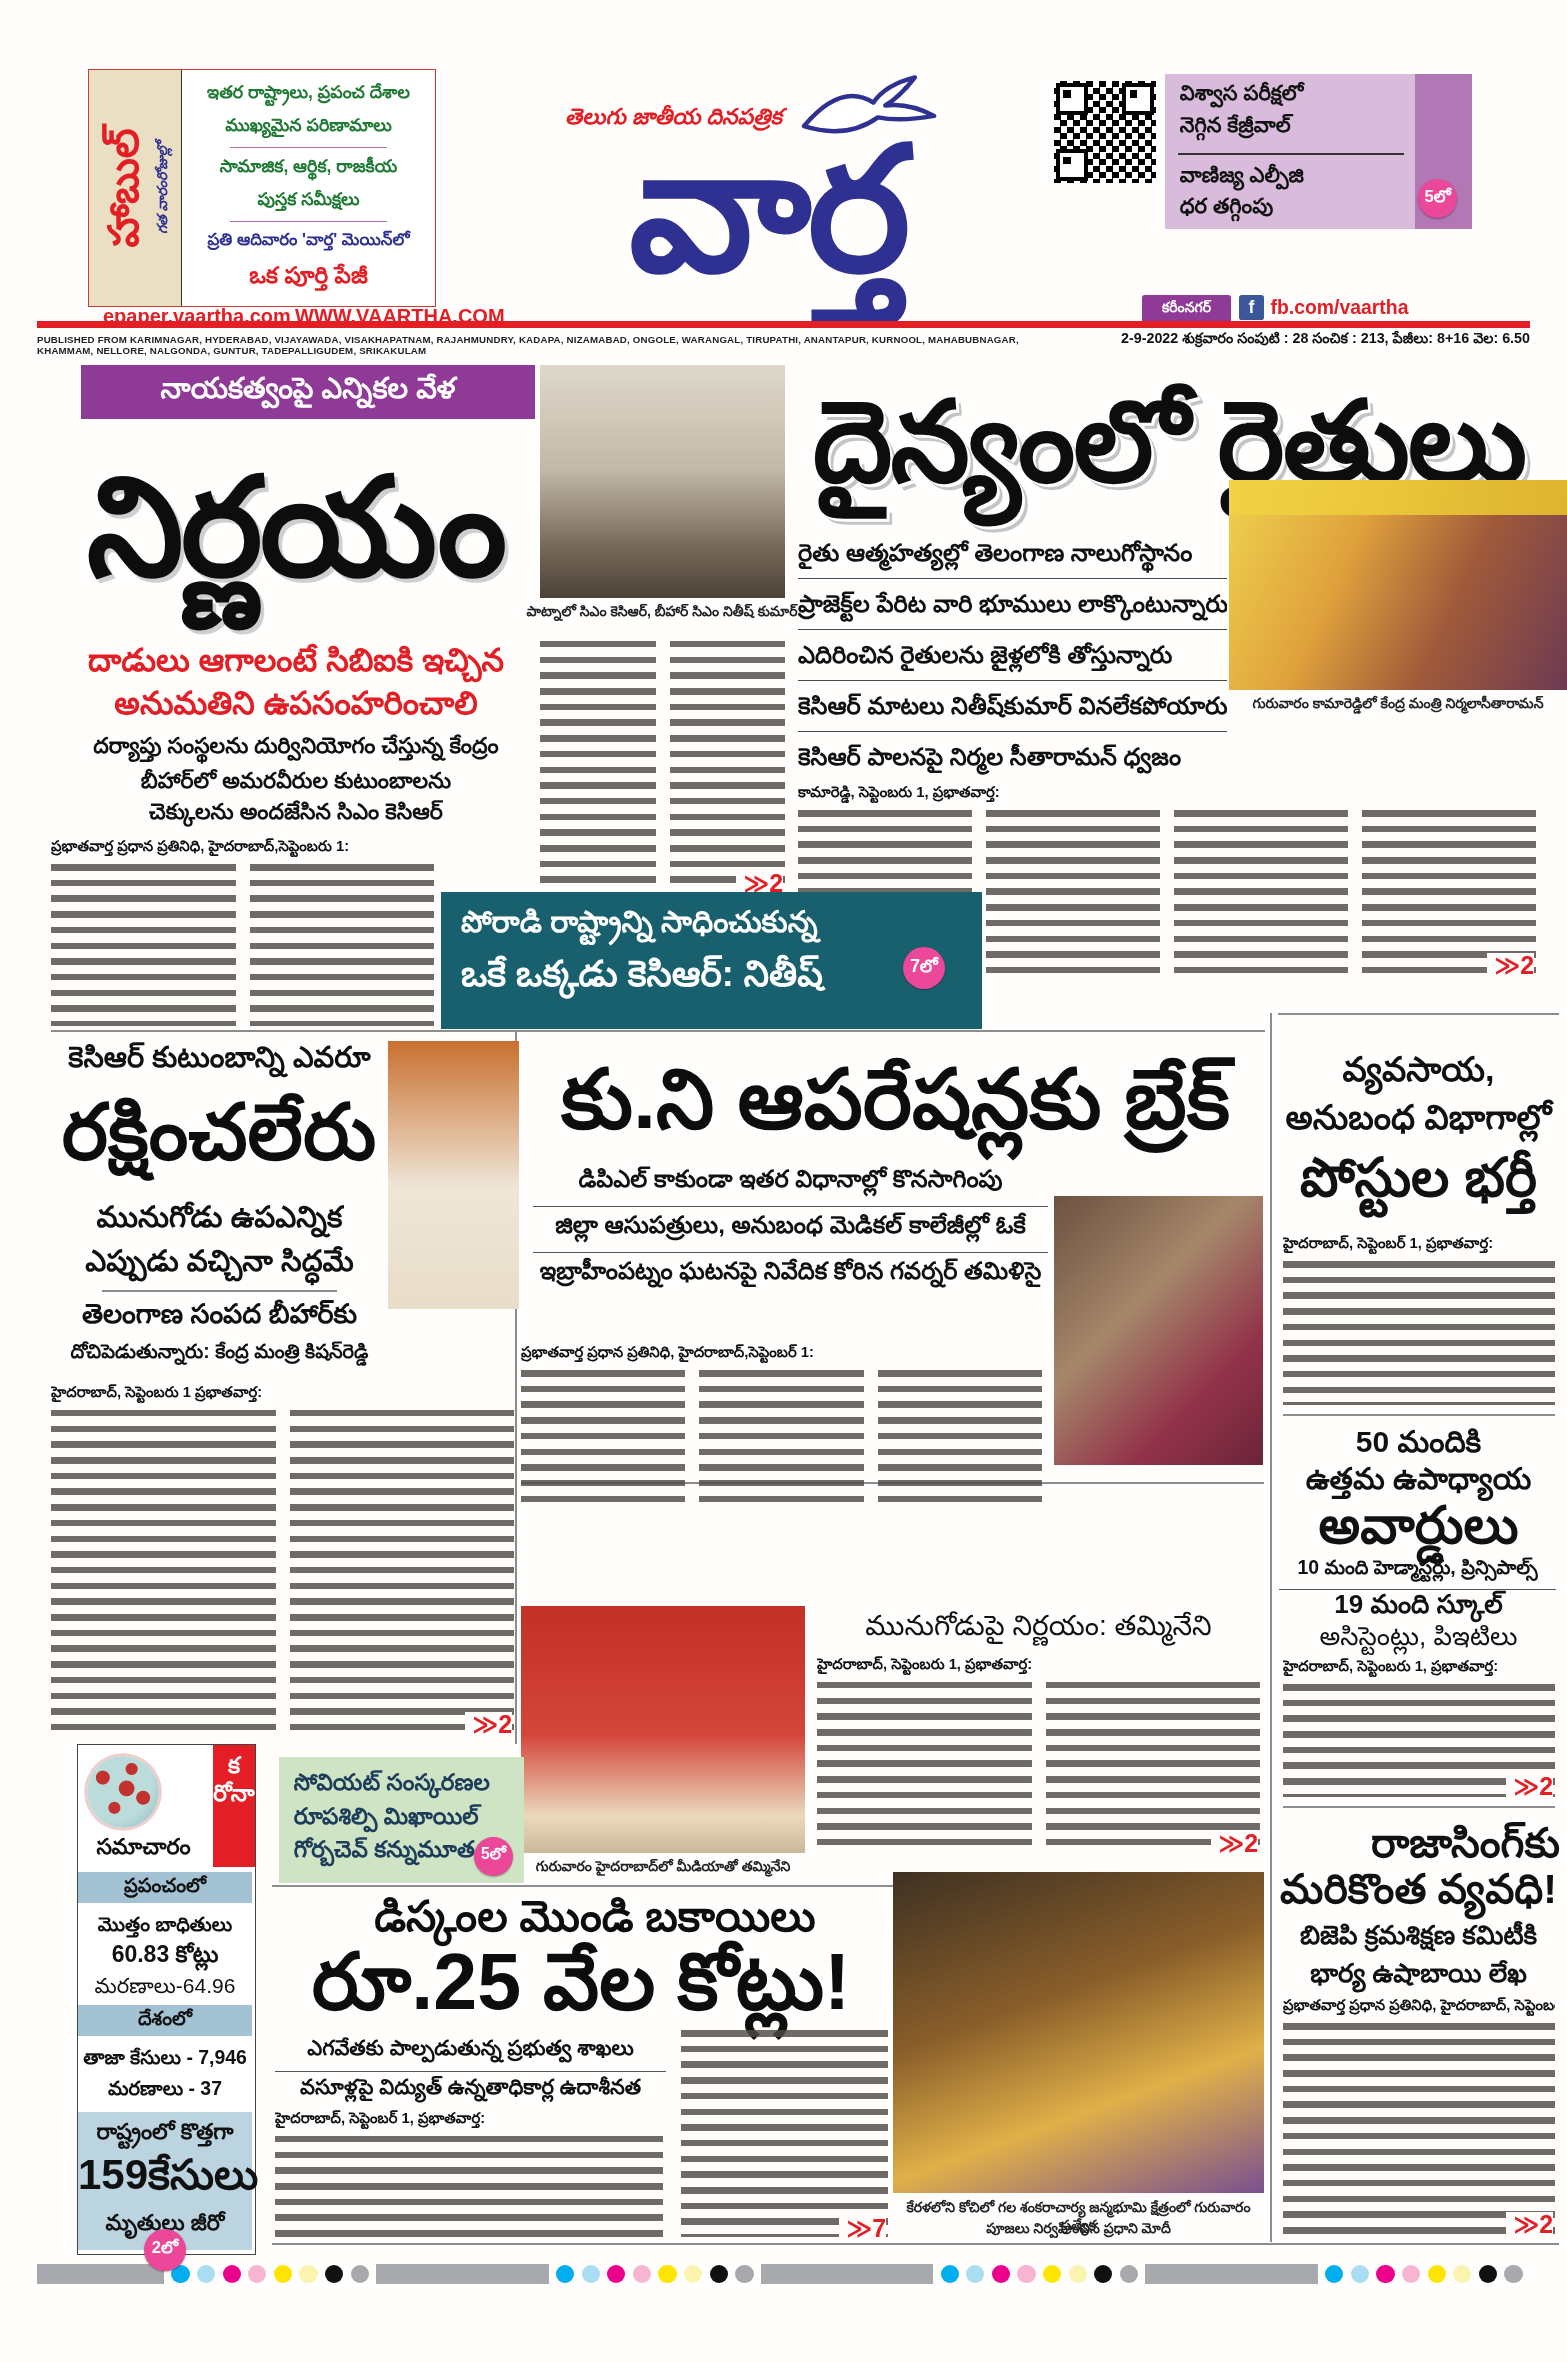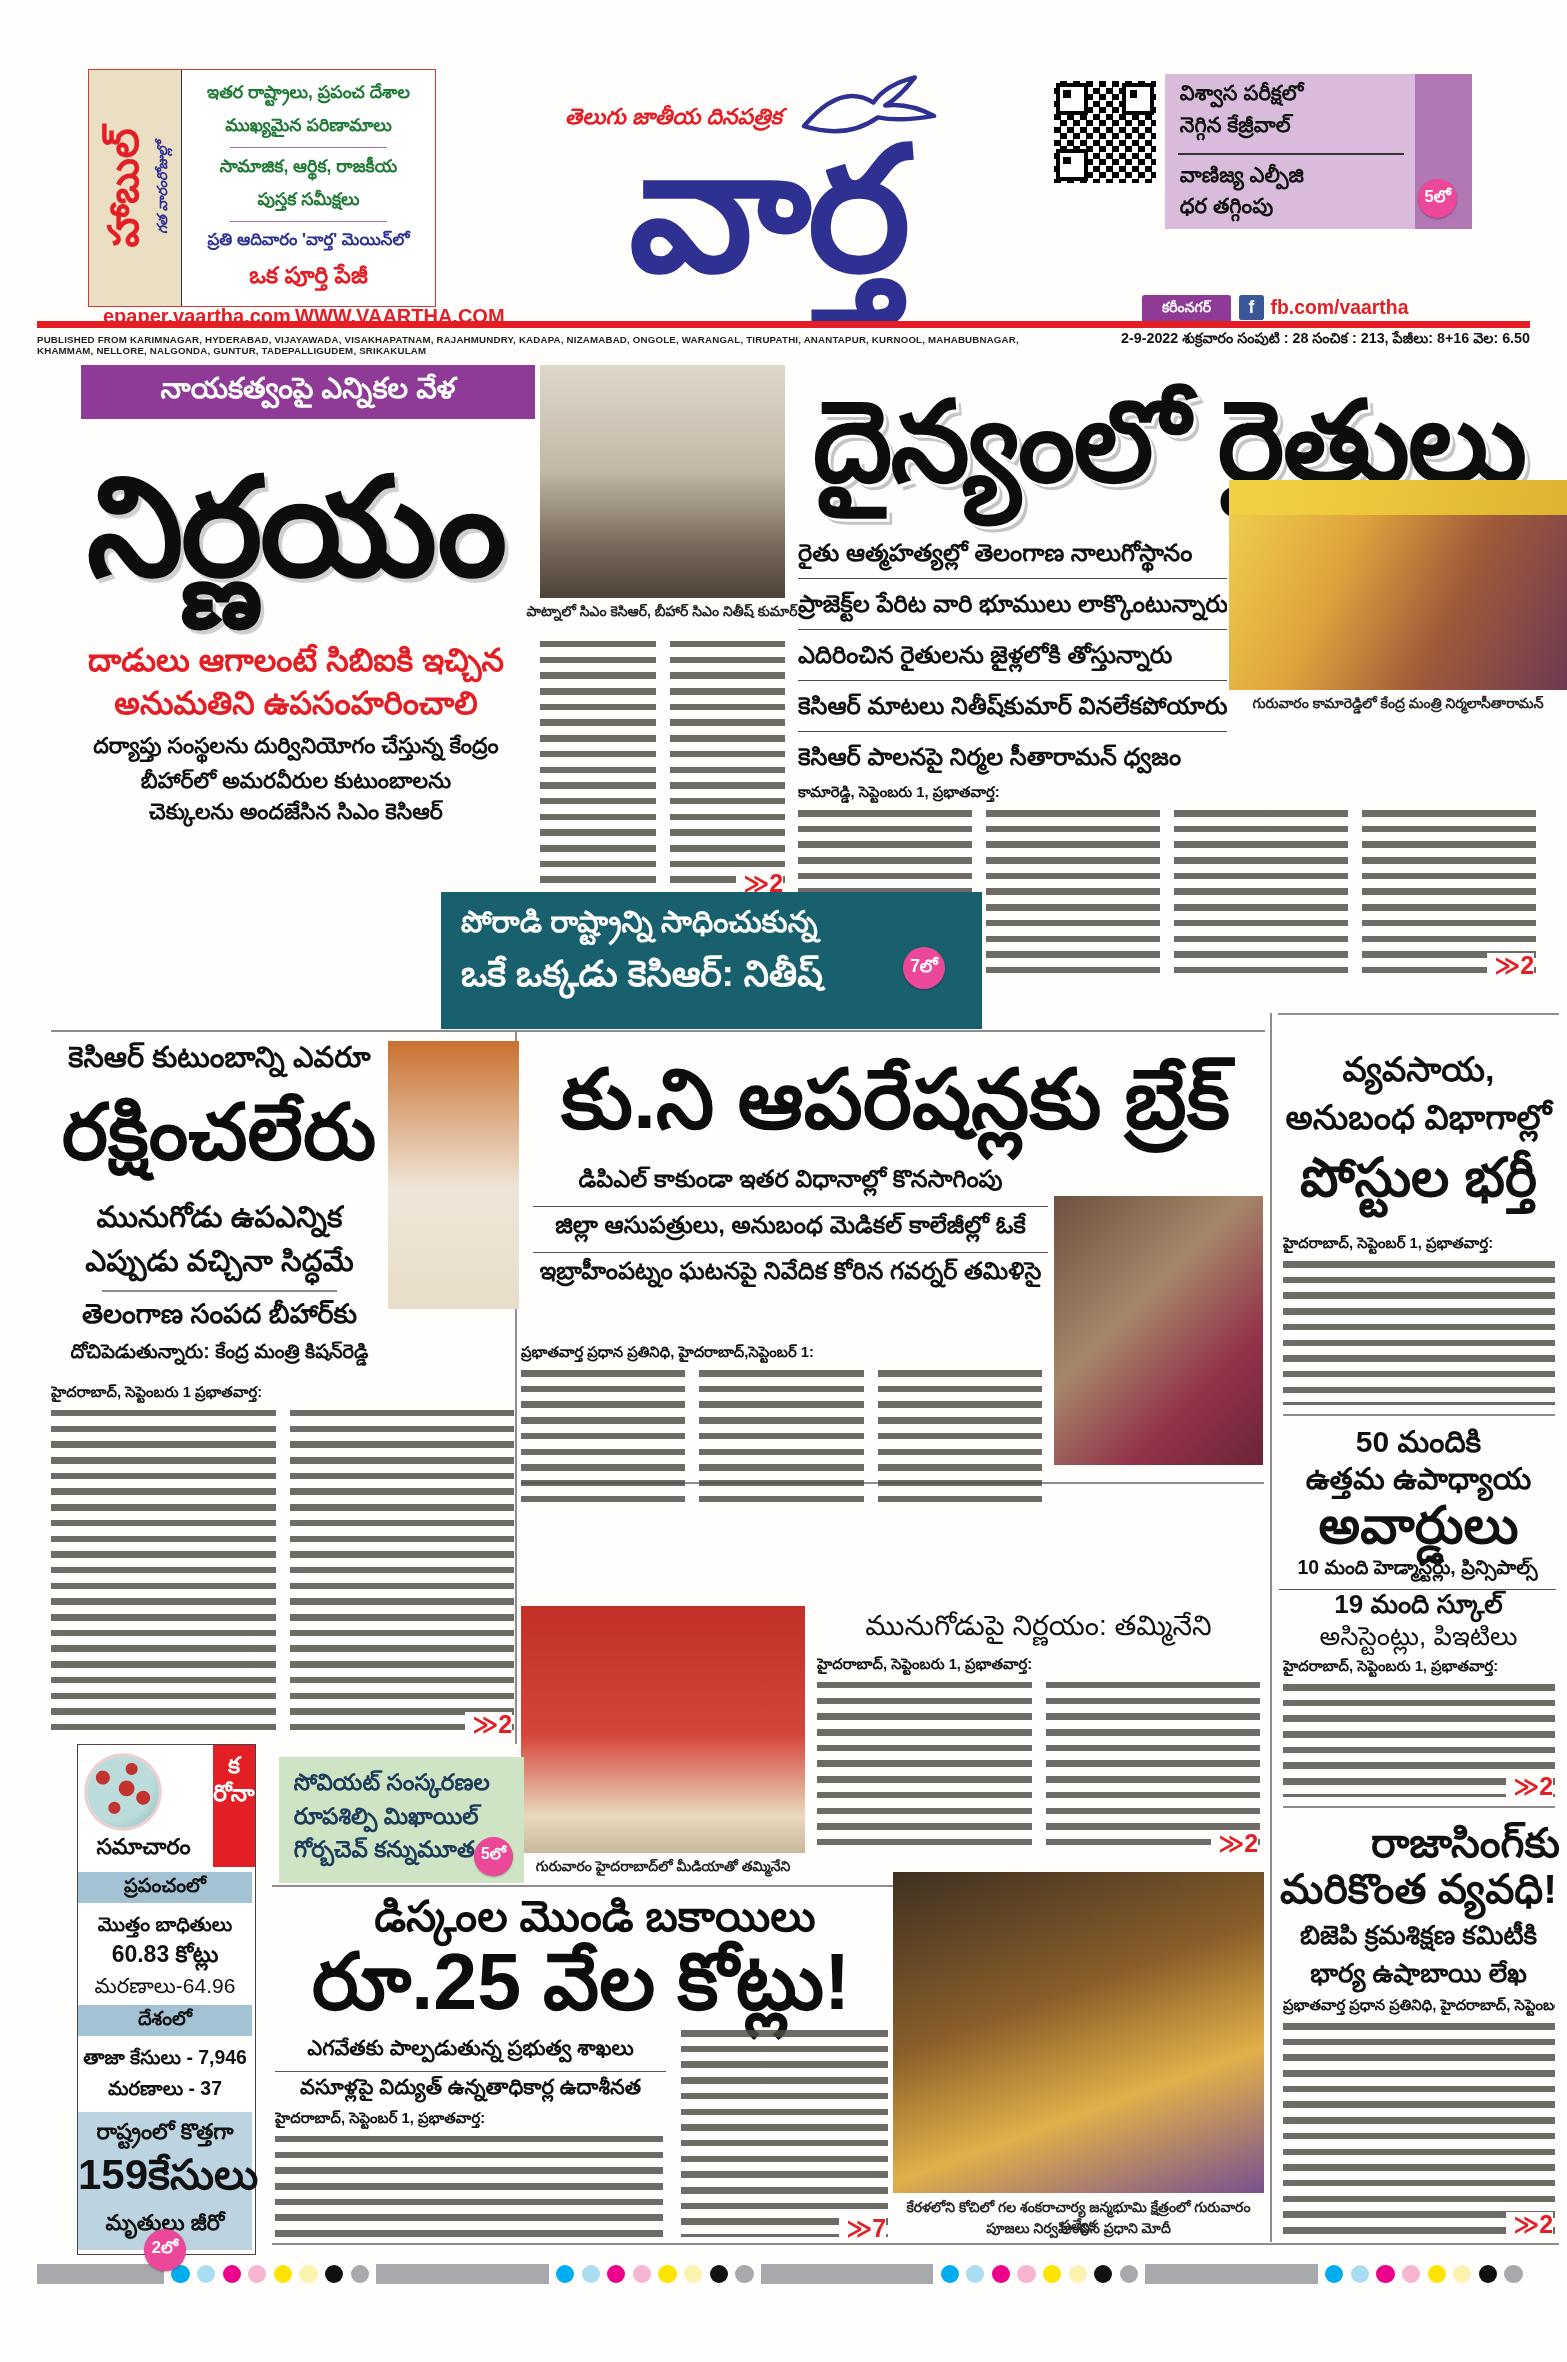--- a/index.html
+++ b/index.html
@@ -118,20 +118,27 @@
   <div class="abs photo p-kcr" style="left:540px;top:365px;width:245px;height:233px;"></div>
   <div class="abs cap" style="left:526px;top:602px;width:272px;">పాట్నాలో సిఎం కెసిఆర్, బీహార్ సిఎం నితీష్ కుమార్</div>
 
   <div class="abs" style="left:540px;top:641px;width:245px;height:251px;">
     <div class="cols" style="height:100%;">
         <div class="greek"></div>
         <div class="greek"></div>
       </div>
     <span class="jump"><span>≫</span><span>2</span></span>
   </div>
+  <div class="abs" style="left:51px;top:838px;width:383px;height:186px;">
+    <div class="dl">ప్రభాతవార్త ప్రధాన ప్రతినిధి, హైదరాబాద్,సెప్టెంబరు 1:</div>
+    <div class="cols" style="height:calc(100% - 24px);">
+        <div class="greek"></div>
+        <div class="greek"></div>
+      </div>
+  </div>
 
   <div class="abs" style="left:441px;top:892px;width:541px;height:137px;background:#19606e;z-index:5;padding:0;">
     <div style="color:#fff;font-size:30px;font-weight:bold;padding:13px 0 0 20px;">పోరాడి రాష్ట్రాన్ని సాధించుకున్న</div>
     <div style="color:#fff;font-size:36px;font-weight:900;padding:7.4px 0 0 20px;">ఒకే ఒక్కడు కెసిఆర్: నితీష్</div>
     <div class="abs badge" style="right:37px;top:11px;width:42px;height:42px;font-size:17.5px;">7లో</div>
   </div>
 
   <div class="abs c" style="left:801px;top:365px;width:736px;height:155px;font-size:113px;line-height:155px;font-weight:900;letter-spacing:-1.8px;color:#0d0d0d;text-shadow:2.8px 2.8px 0 #fff,5.5px 5.5px 0 #c4c4c4;">దైన్యంలో రైతులు</div>
   <div class="abs" style="left:798px;top:528px;width:429px;">
     <div class="bullet">రైతు ఆత్మహత్యల్లో తెలంగాణ నాలుగోస్థానం</div>

